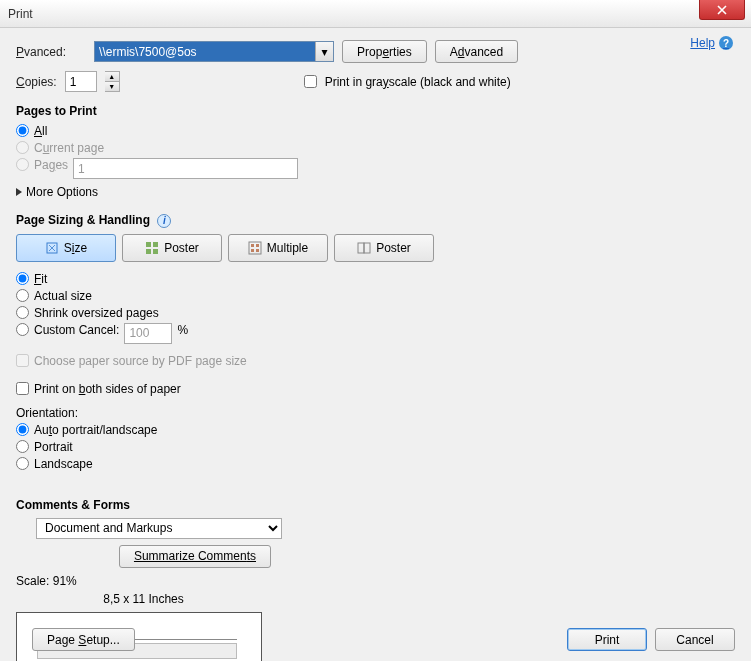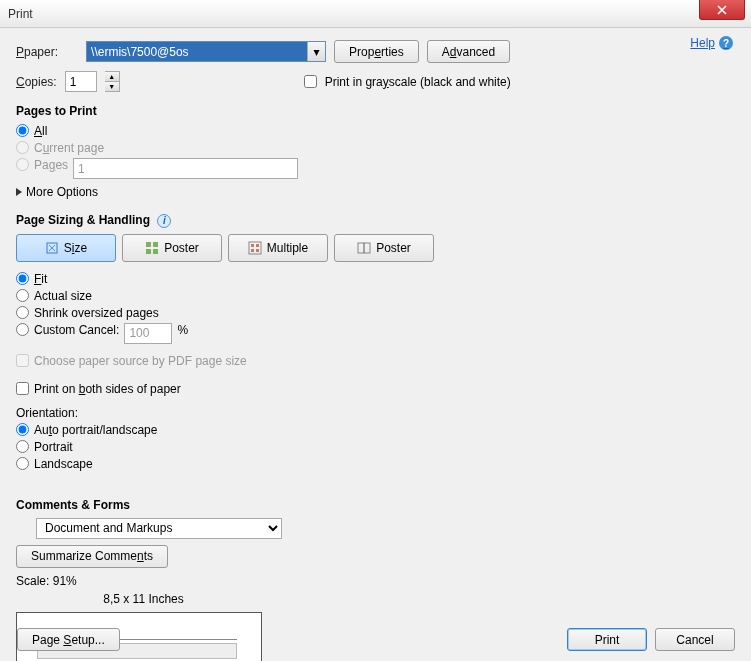--- a/index.html
+++ b/index.html
@@ -31,34 +31,34 @@
 .more-opts { display: flex; align-items: center; gap: 4px; margin-top: 6px; cursor: pointer; }
 .triangle-right { width: 0; height: 0; border-top: 4px solid transparent; border-bottom: 4px solid transparent; border-left: 6px solid #333; }
 .sizing-btns { display: flex; gap: 6px; margin: 6px 0 10px 0; }
 .sizing-btn { width: 100px; height: 28px; border: 1px solid #999; border-radius: 3px; background: linear-gradient(#f8f8f8,#e6e6e6); display: flex; align-items: center; justify-content: center; gap: 5px; cursor: pointer; }
 .sizing-btn.active { background: linear-gradient(#d8ecff,#bddcff); border-color: #5a8fc8; }
 .sizing-icon { width: 14px; height: 14px; display: inline-block; }
 .custom-scale-input { width: 48px; background: #f5f5f5; color: #999; }
 .help-link { position: absolute; right: 18px; top: 36px; color: #1a5fc4; text-decoration: underline; cursor: pointer; display:flex; align-items:center; gap:4px; }
 .help-icon { width: 14px; height: 14px; border-radius: 50%; background: #3a8fd8; color: #fff; display:flex; align-items:center; justify-content:center; font-size: 10px; font-weight: bold; }
 .comments-select { width: 246px; height: 21px; }
-.summarize-row { display:flex; justify-content:flex-start; margin: 6px 0; }
+.summarize-row { display:flex; justify-content:flex-end; margin: 6px 0; text-decoration: underline; }
 .scale-row { margin: 6px 0 4px 0; }
 .preview-dim { text-align: center; margin: 2px 0 6px 0; }
 .preview-box { width: 246px; height: 296px; border: 1px solid #555; background: #fff; position: relative; padding: 8px; }
 .preview-page { width: 100%; height: 100%; background: #fff; position: relative; overflow: hidden; }
 .pv-line { position: absolute; background: #888; height: 1px; }
 .pv-block { position: absolute; background: #bbb; }
 .nav-row { display: flex; align-items: center; gap: 8px; margin-top: 10px; }
 .nav-btn { width: 24px; height: 22px; border: 1px solid #999; border-radius: 3px; background: linear-gradient(#f8f8f8,#e6e6e6); display:flex; align-items:center; justify-content:center; cursor:pointer; }
 .slider-track { flex: 1; height: 22px; display:flex; align-items:center; position:relative; }
 .slider-rail { width: 100%; height: 3px; background: #ccc; border: 1px solid #aaa; border-radius: 2px; }
 .slider-thumb { position:absolute; left: 2px; top: 4px; width: 10px; height: 16px; background: linear-gradient(#f6f6f6,#ddd); border: 1px solid #888; border-radius: 2px; }
 .page-of { text-align: center; margin-top: 6px; }
-.bottom-bar { position: absolute; bottom: 10px; left: 17px; right: 16px; display: flex; justify-content: space-between; align-items: center; }
+.bottom-bar { position: absolute; bottom: 10px; left: 0; right: 16px; display: flex; justify-content: space-between; align-items: center; padding-left: 32px; }
 .bottom-right { display: flex; gap: 8px; }
 .btn-primary { border-color: #3a7fcf; box-shadow: 0 0 0 1px #9ec9f0 inset; }
 .disabled-input { background: #f5f5f5; color: #999; }
 .info-icon { width: 14px; height: 14px; border-radius: 50%; background: #d8ecff; border: 1px solid #5a8fc8; color: #1a5fc4; display:inline-flex; align-items:center; justify-content:center; font-size: 10px; font-style: italic; font-weight: bold; margin-left: 4px; }
 </style>
 </head>
 <body>
 
 <div class="titlebar">
   <span class="titlebar-text">Print</span>
@@ -69,21 +69,21 @@
   </div>
 </div>
 
 <div class="help-link">
   <span>Help</span>
   <span class="help-icon">?</span>
 </div>
 
 <div class="content">
   <div class="row">
-    <span class="label"><span class="underline">P</span><span>paper:</span></span>
+    <span class="label"><span class="underline">P</span><span>vanced:</span></span>
     <span class="select-wrap">
       <select class="printer-select">
         <option>\\ermis\7500@5os</option>
       </select>
       <span class="select-arrow">▾</span>
     </span>
     <button class="btn">
         <span>Prop<span class="underline">e</span>rties</span>
       </button>
     <button class="btn">

